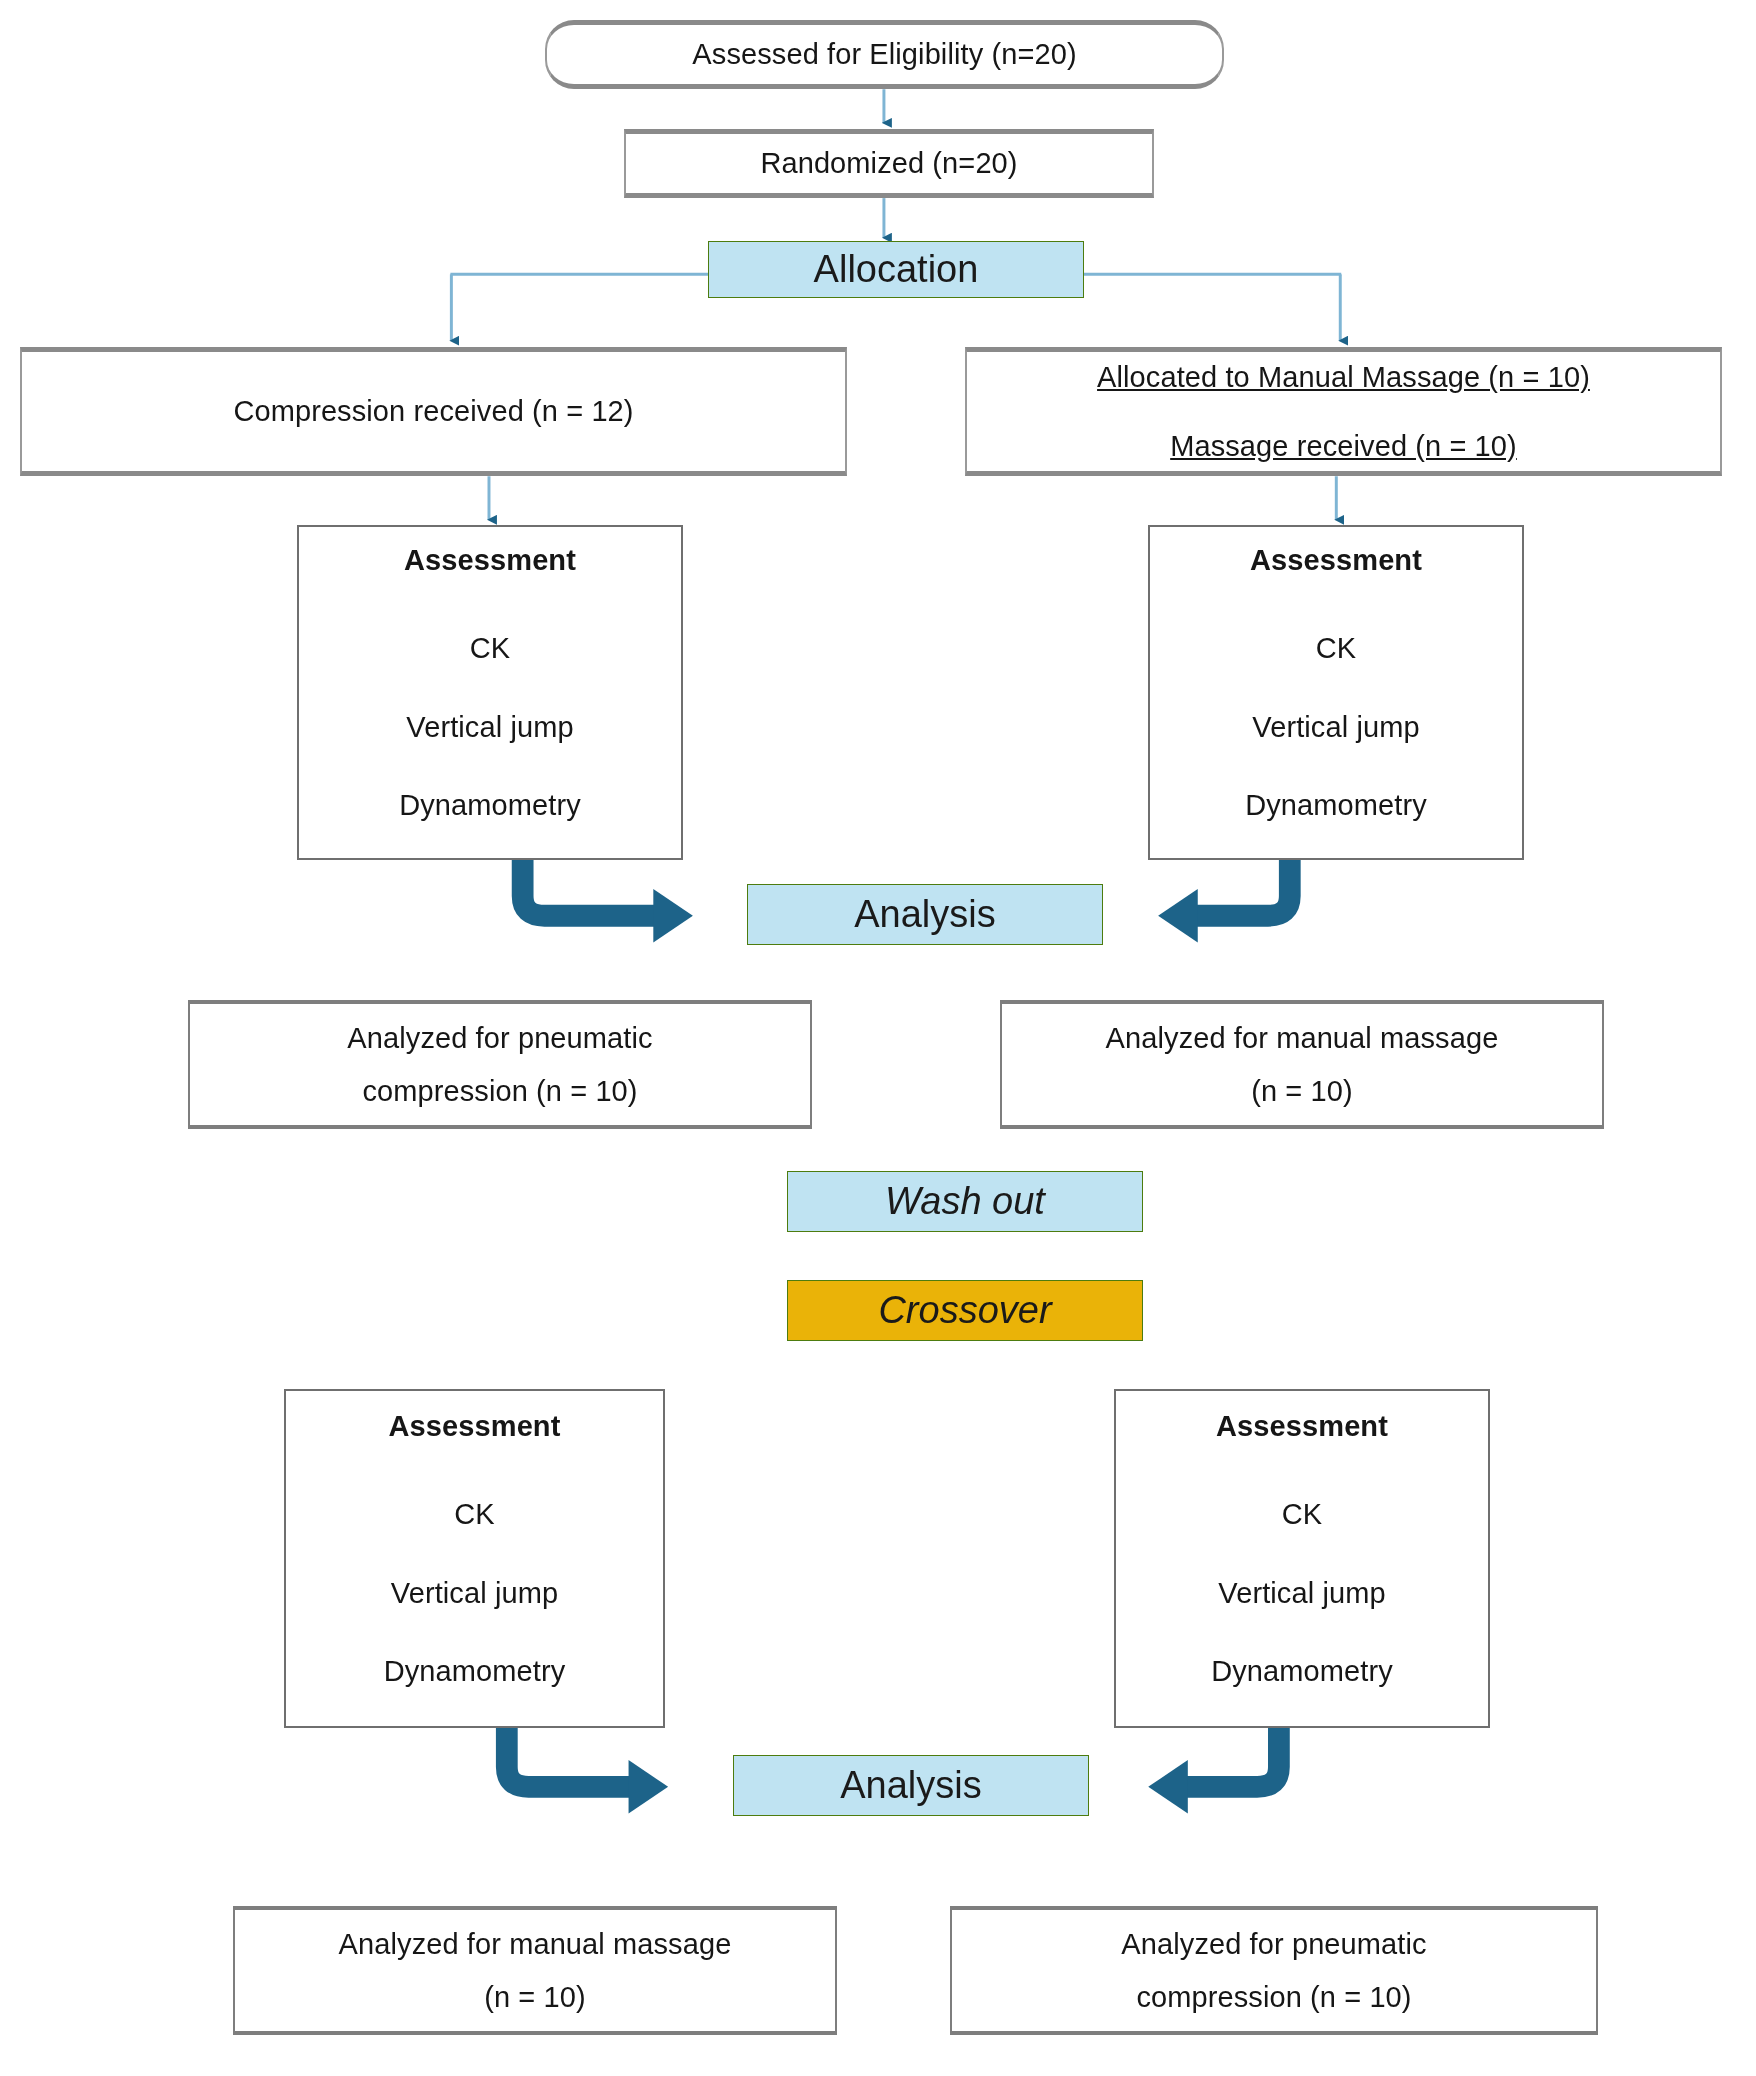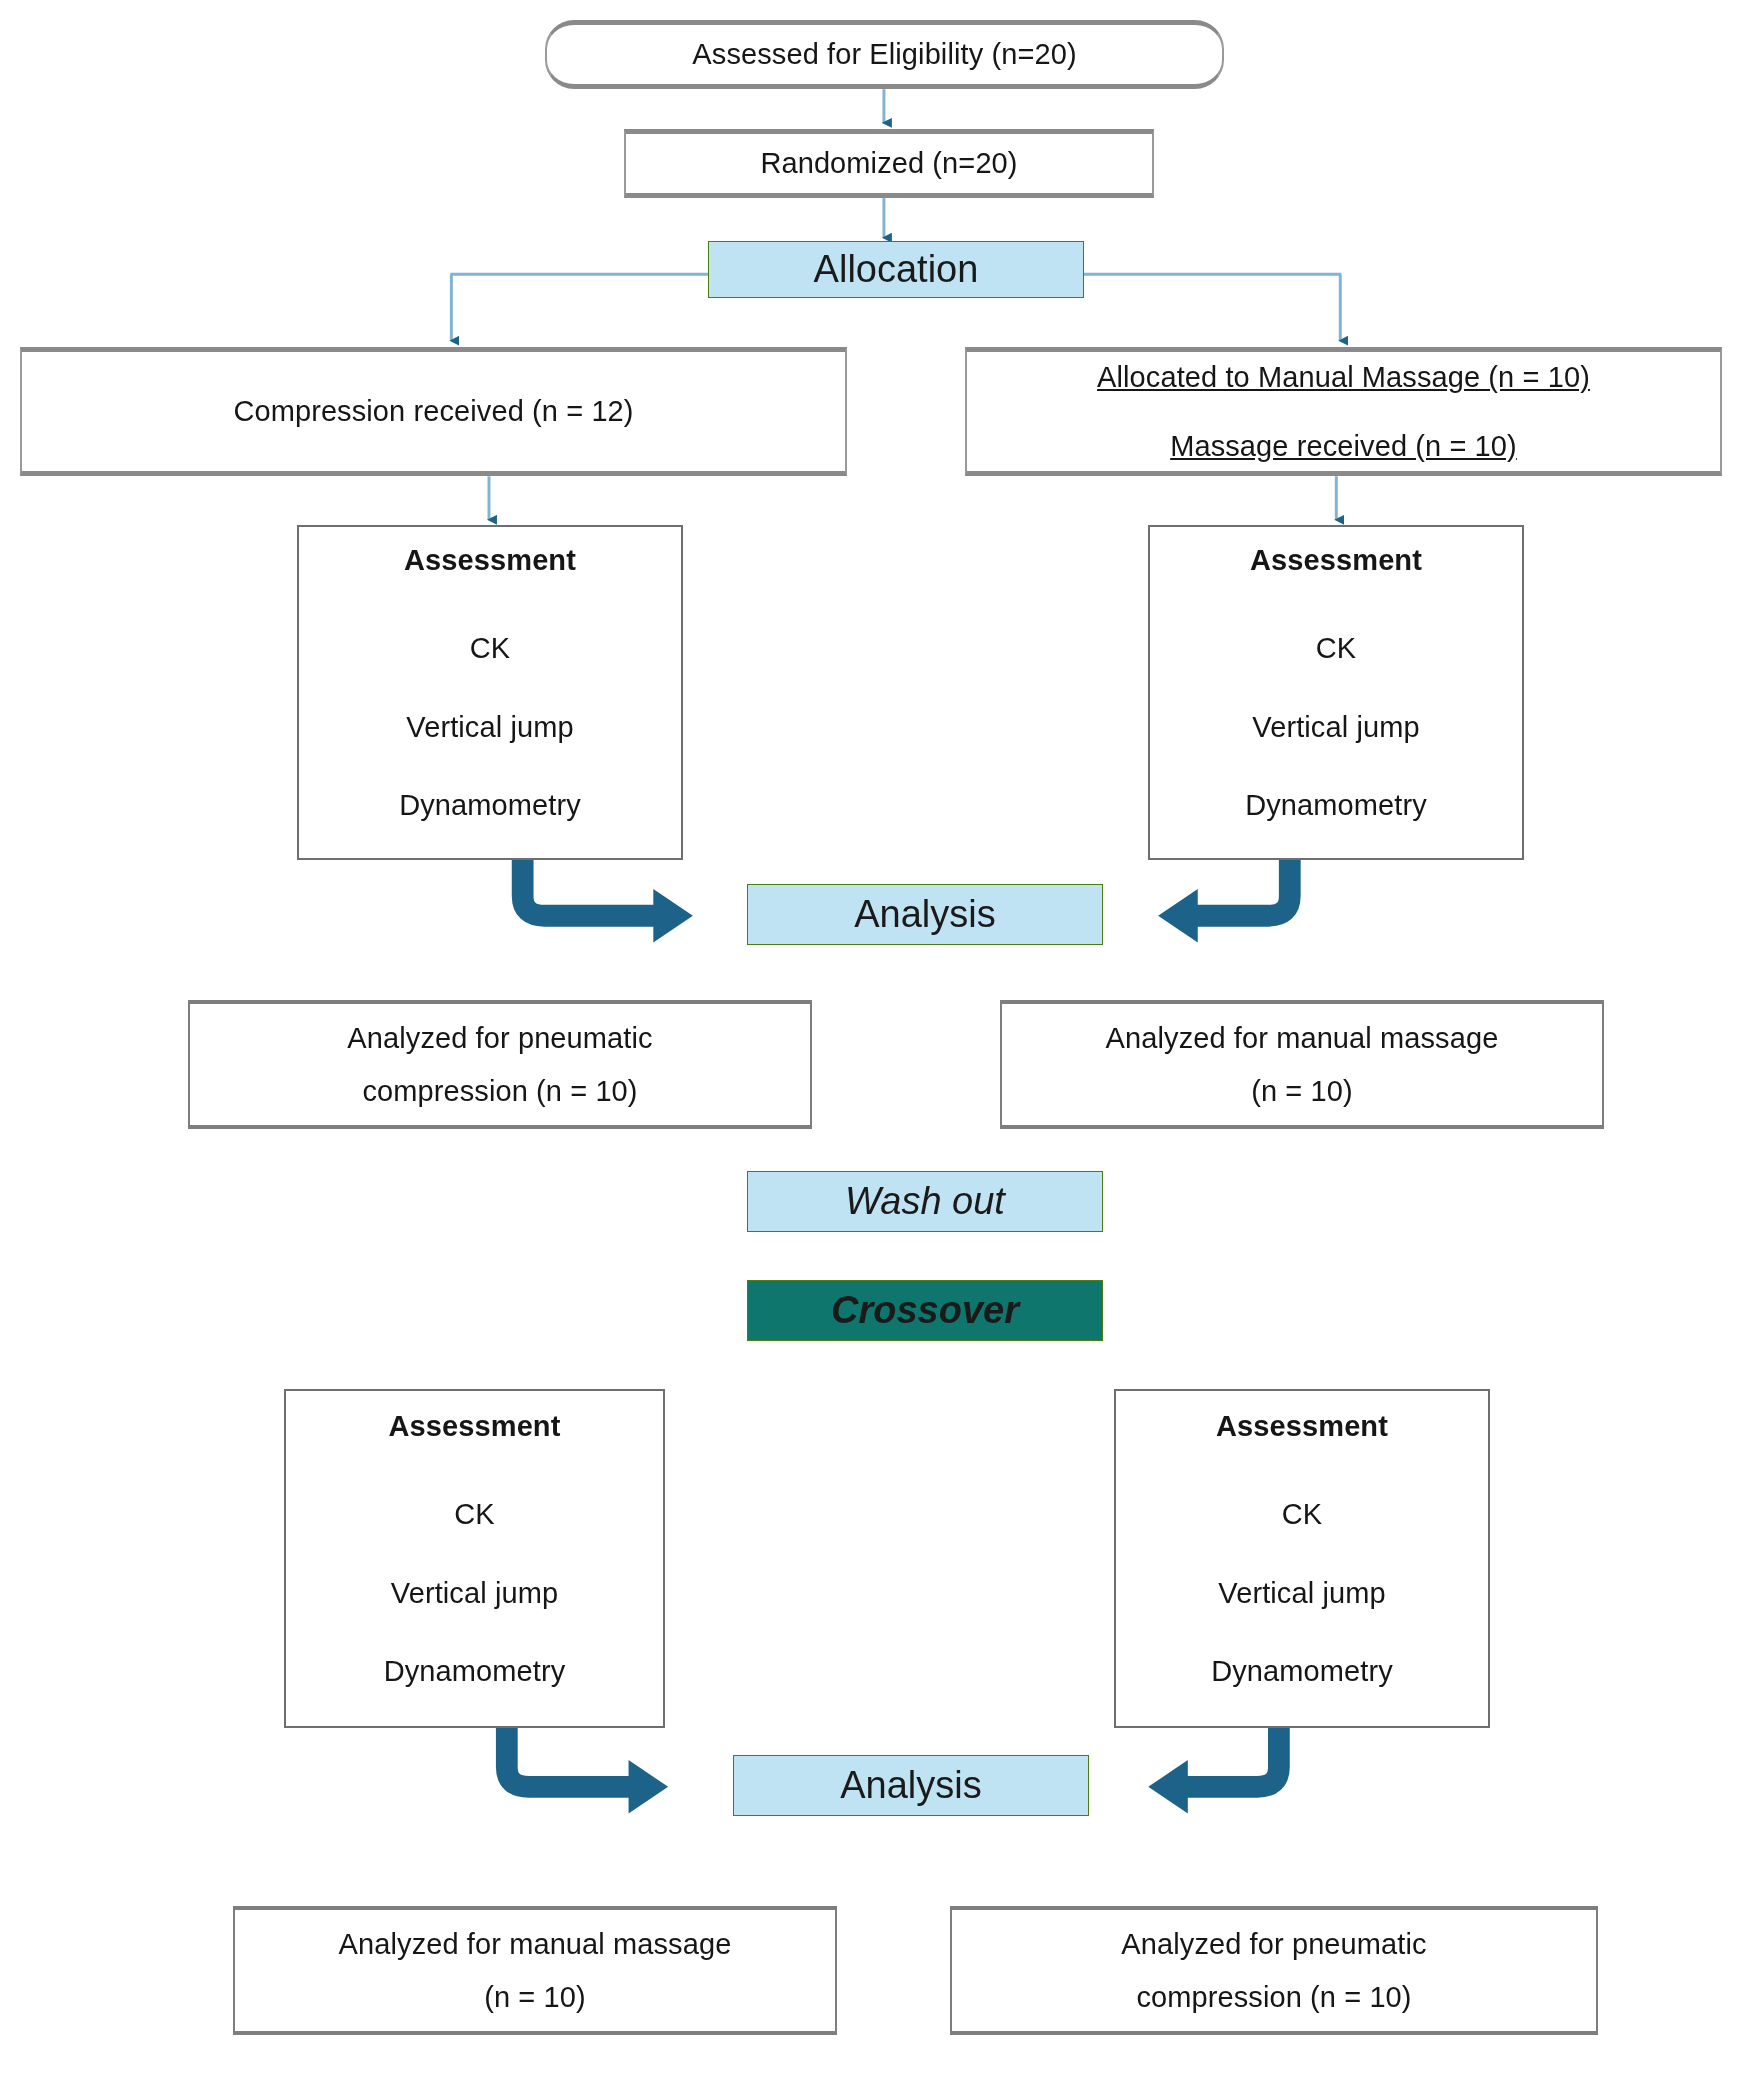--- a/index.html
+++ b/index.html
@@ -60,22 +60,22 @@
     box-sizing: border-box;
     display: flex;
     align-items: center;
     justify-content: center;
     text-align: center;
     font-size: 38px;
     color: #1a1a1a;
     border: 1px solid #4d7c0f;
   }
   .banner.lightblue { background: #bfe3f2; }
-  .banner.midblue   { background: #0f766e; font-weight: bold; }
-  .banner.italic    { font-style: italic; }
+  .banner.midblue   { background: #eab308; }
+  .banner.italic    { font-style: italic; margin-left: 40px; }
 
   
   .assess-title {
     font-weight: bold;
     font-size: 29px;
     margin-bottom: 30px;
   }
   .assess-item {
     font-size: 29px;
     margin: 20px 0;

